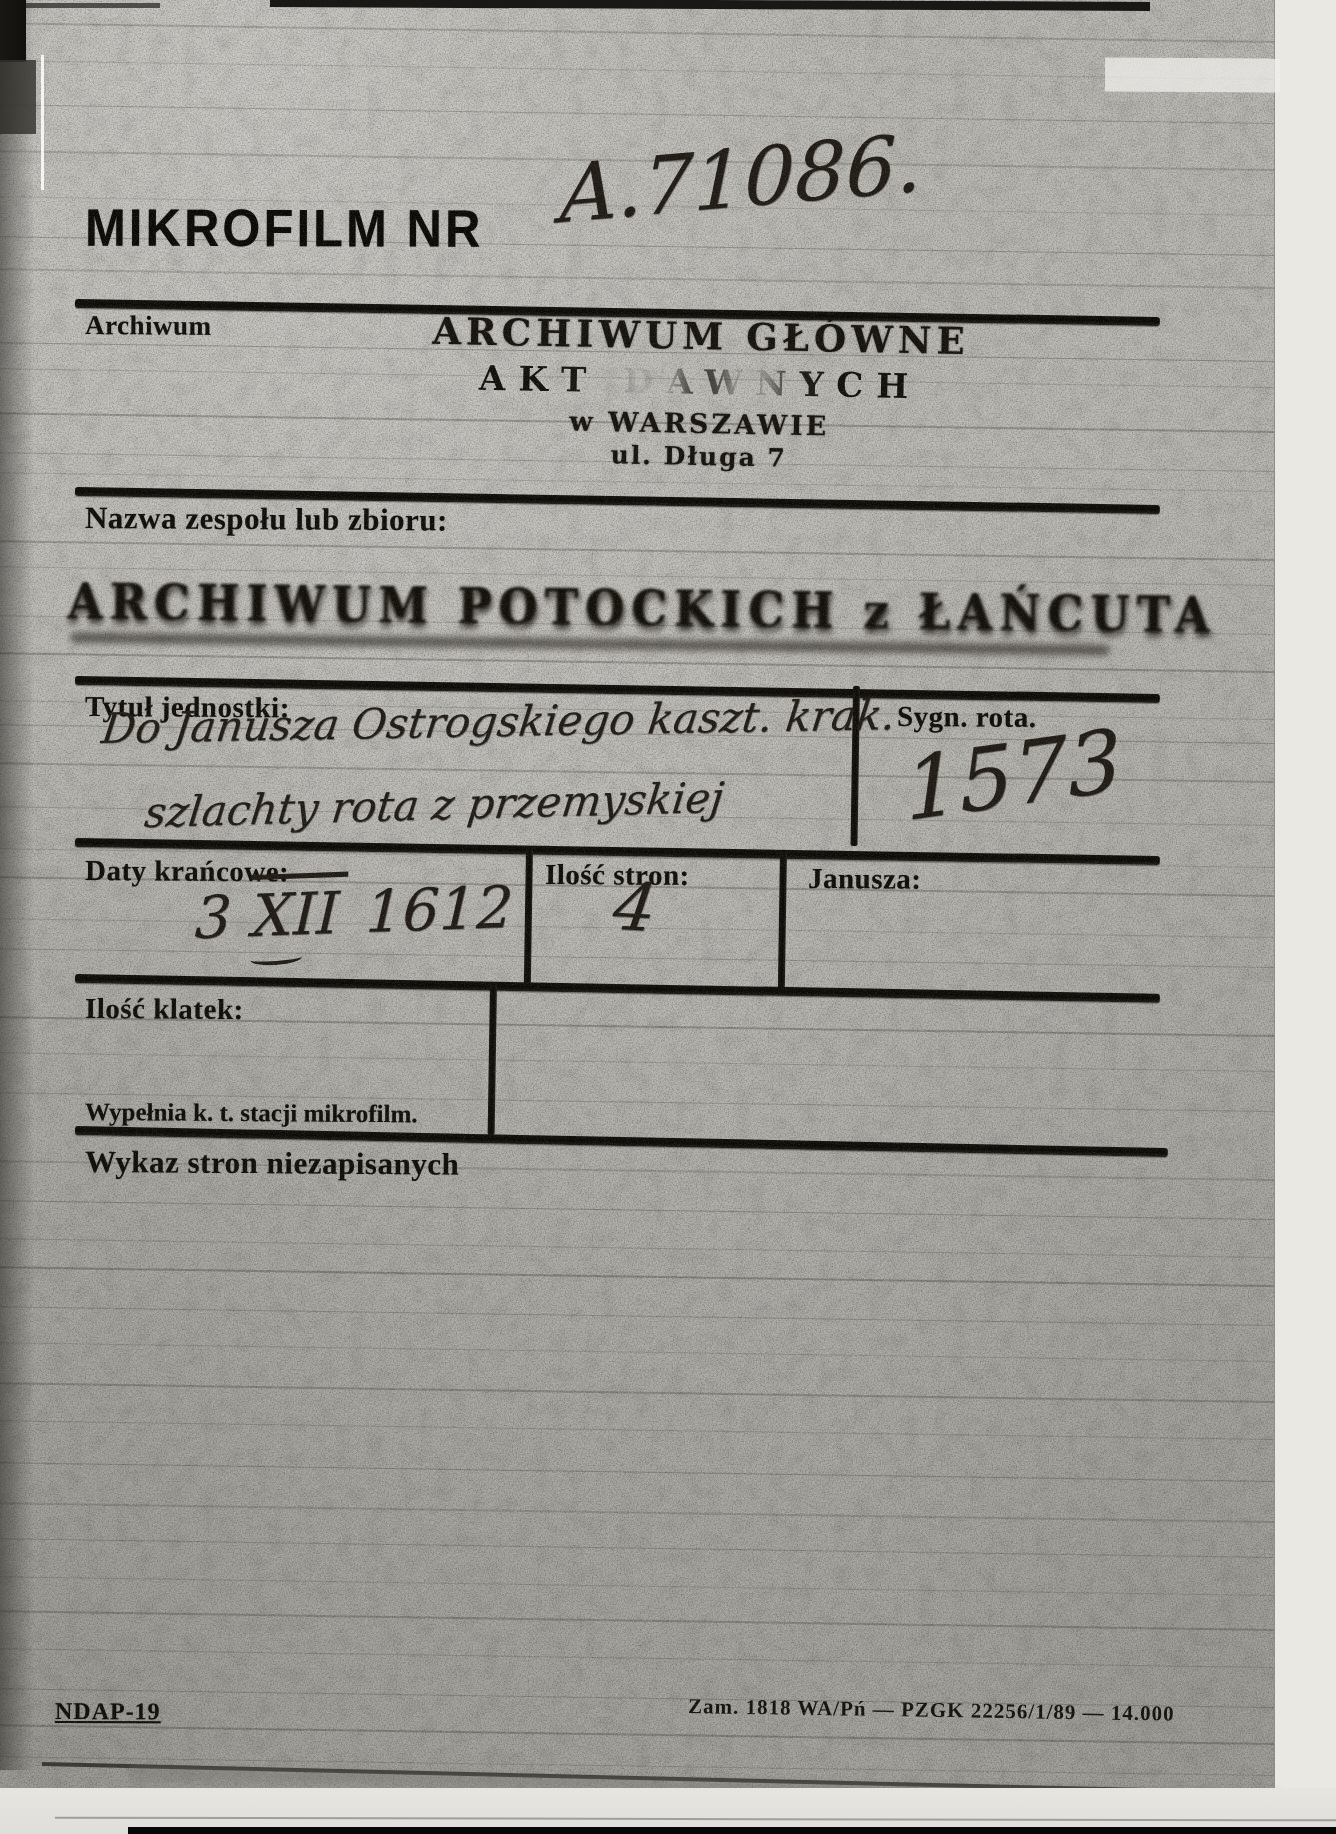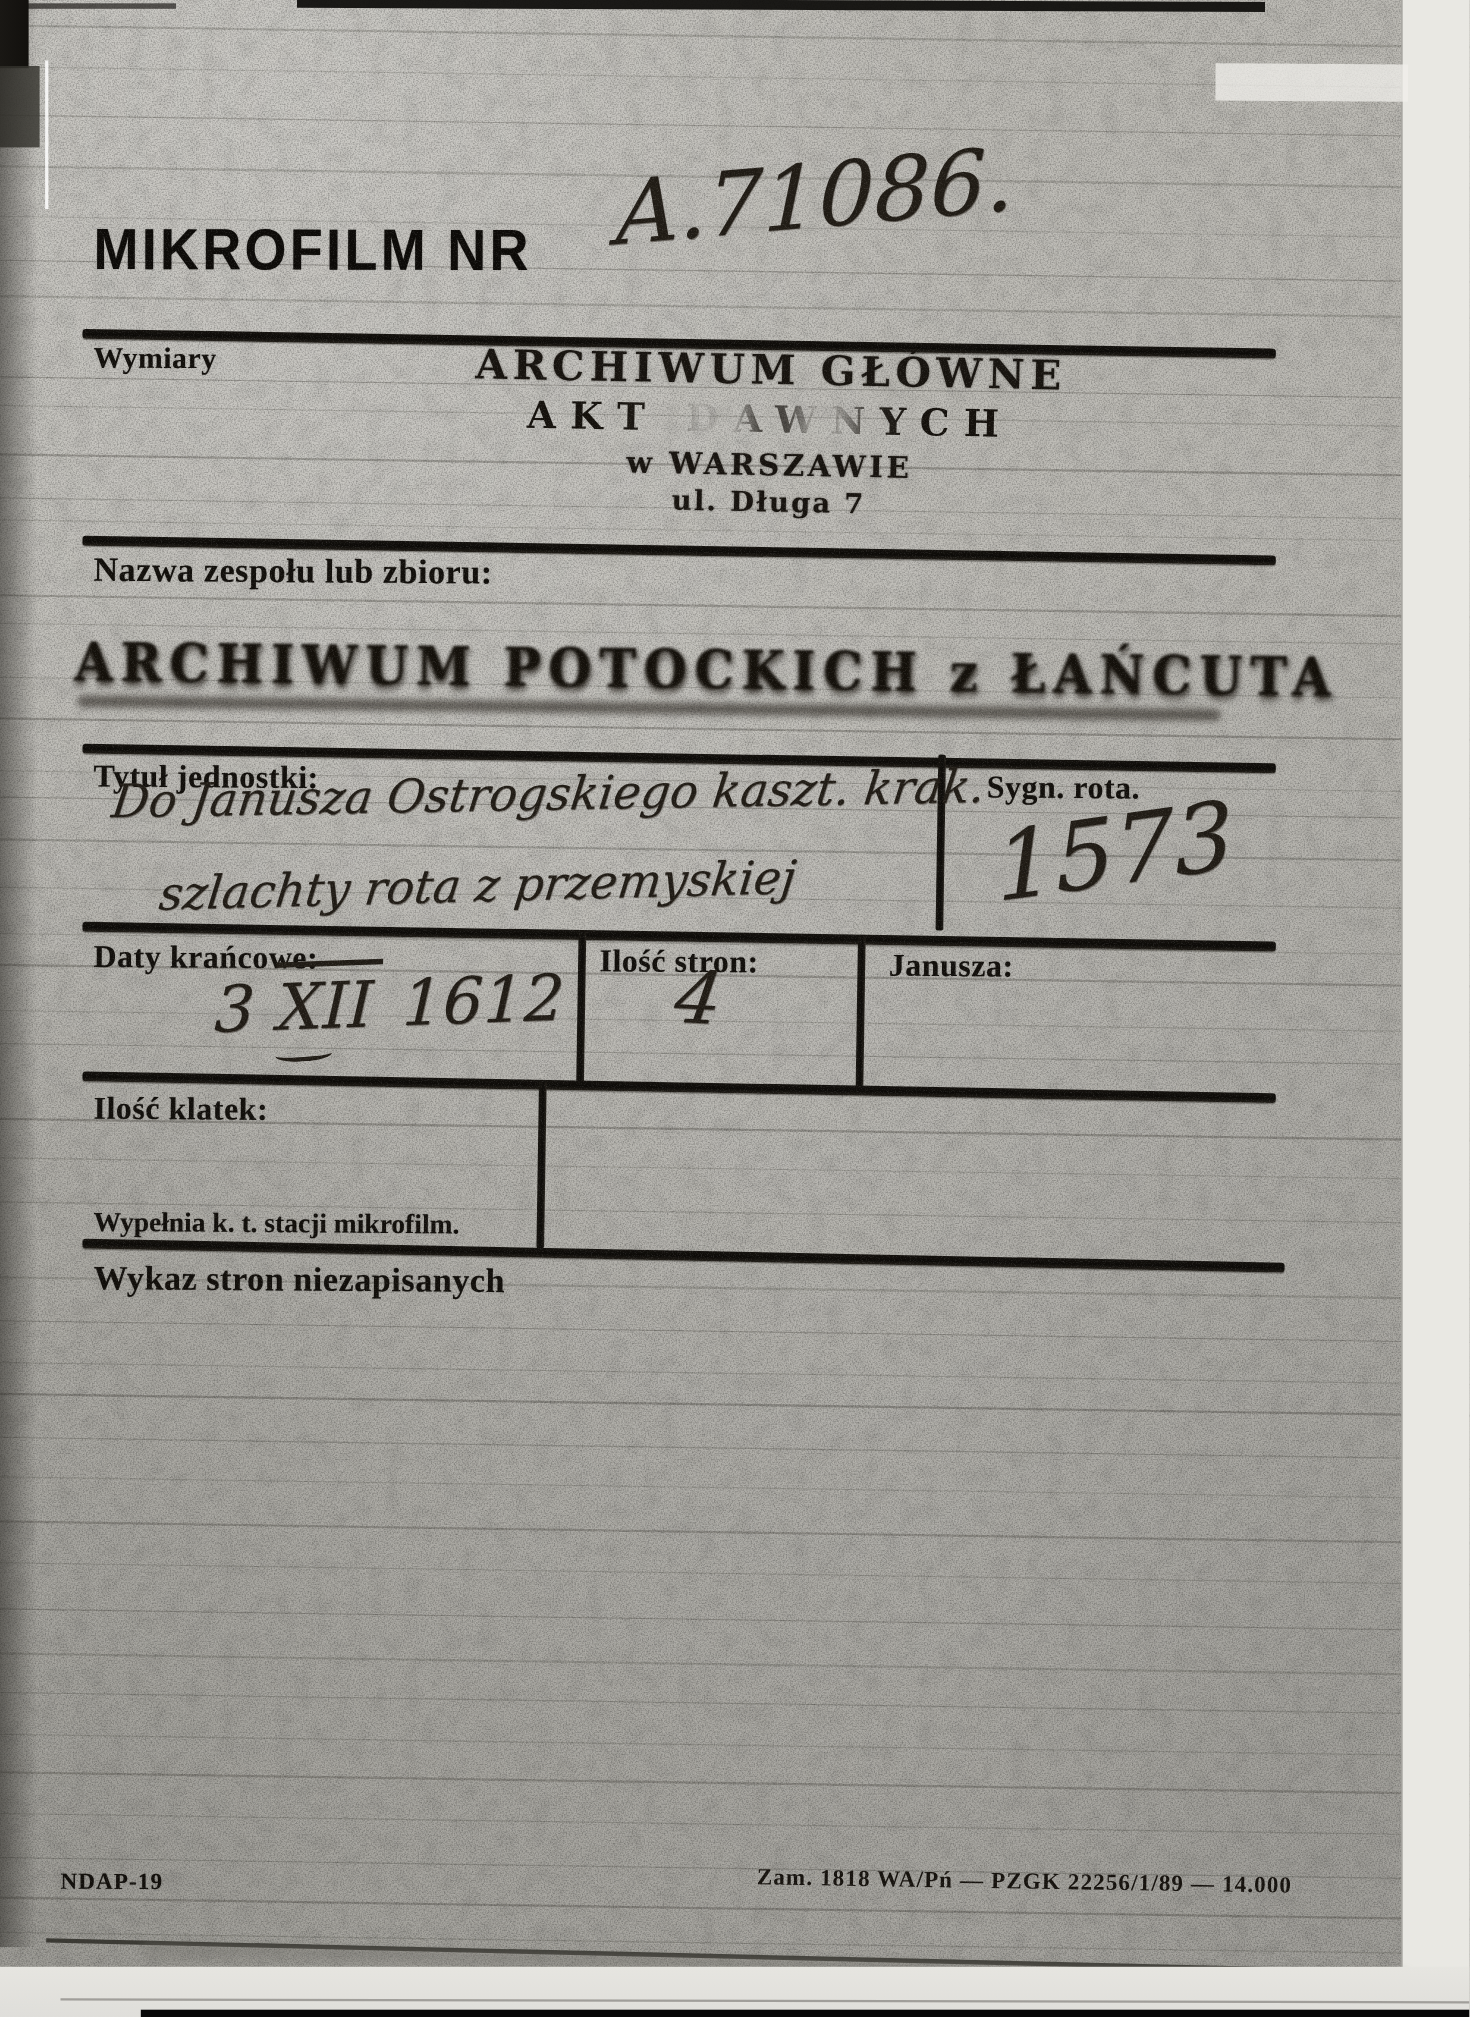--- a/index.html
+++ b/index.html
@@ -131,21 +131,21 @@
       <div class="scanline" style="top: 1688px; opacity: 0.26; height: 1px;"></div>
       <div class="scanline" style="top: 1724px; opacity: 0.3; height: 2px;"></div>
       <div class="scanline" style="top: 1756px; opacity: 0.2; height: 1px;"></div>
     </div>
 
   <div class="abs mikro" style="left:85px;top:200px;">MIKROFILM NR</div>
   <div class="abs hand" style="left:560px;top:148px;font-size:80px;transform:rotate(-5deg) skewX(-6deg);">A.71086.</div>
 
   <div class="rule" style="left:75px;top:299px;width:1085px;transform:rotate(0.95deg);"></div>
 
-  <div class="abs lbl" style="left:85px;top:310px;font-size:27px;">Wymiary</div>
+  <div class="abs lbl" style="left:85px;top:310px;font-size:27px;">Archiwum</div>
   <div class="abs stampblock" style="left:420px;top:314px;width:560px;">
     <div class="stamp-l1">ARCHIWUM GŁÓWNE</div>
     <div class="stamp-l2">AKT DAWNYCH</div>
     <div class="stamp-l3">w WARSZAWIE</div>
     <div class="stamp-l4">ul. Długa 7</div>
   </div>
 
   <div class="rule" style="left:75px;top:487px;width:1085px;transform:rotate(0.95deg);"></div>
 
   <div class="abs lbl" style="left:85px;top:500px;font-size:31px;">Nazwa zespołu lub zbioru:</div>
@@ -179,21 +179,21 @@
 
   <div class="rule" style="left:75px;top:974px;width:1085px;transform:rotate(1.05deg);"></div>
 
   <div class="abs lbl" style="left:85px;top:992px;font-size:29px;">Ilość klatek:</div>
   <div class="vrule" style="left:490px;top:983px;height:152px;transform:rotate(0.9deg);"></div>
   <div class="abs lbl" style="left:85px;top:1098px;font-size:25px;letter-spacing:0;">Wypełnia k. t. stacji mikrofilm.</div>
 
   <div class="rule" style="left:75px;top:1126px;width:1093px;transform:rotate(1.15deg);"></div>
   <div class="abs lbl" style="left:85px;top:1144px;font-size:31px;">Wykaz stron niezapisanych</div>
 
-  <div class="abs lbl" style="left:55px;top:1698px;font-size:21px;letter-spacing:1px;transform:rotate(0.2deg);">NDAP-19</div>
+  <div class="abs lbl" style="left:55px;top:1698px;font-size:24px;letter-spacing:1px;transform:rotate(0.2deg);text-decoration:underline;">NDAP-19</div>
   <div class="abs footer-print" style="left:688px;top:1694px;">Zam. 1818 WA/Pń — PZGK 22256/1/89 — 14.000</div>
 
   <svg class="grain">
     <filter id="g1">
         <feTurbulence type="fractalNoise" baseFrequency="0.75" numOctaves="3" seed="11" stitchTiles="stitch"></feTurbulence>
       <feColorMatrix type="matrix" values="0 0 0 0 0  0 0 0 0 0  0 0 0 0 0  0 0 0 1.1 -0.42"></feColorMatrix>
       </filter>
     <filter id="g2">
         <feTurbulence type="fractalNoise" baseFrequency="0.06" numOctaves="2" seed="4" stitchTiles="stitch"></feTurbulence>
       <feColorMatrix type="matrix" values="0 0 0 0 0  0 0 0 0 0  0 0 0 0 0  0 0 0 0.8 -0.35"></feColorMatrix>

